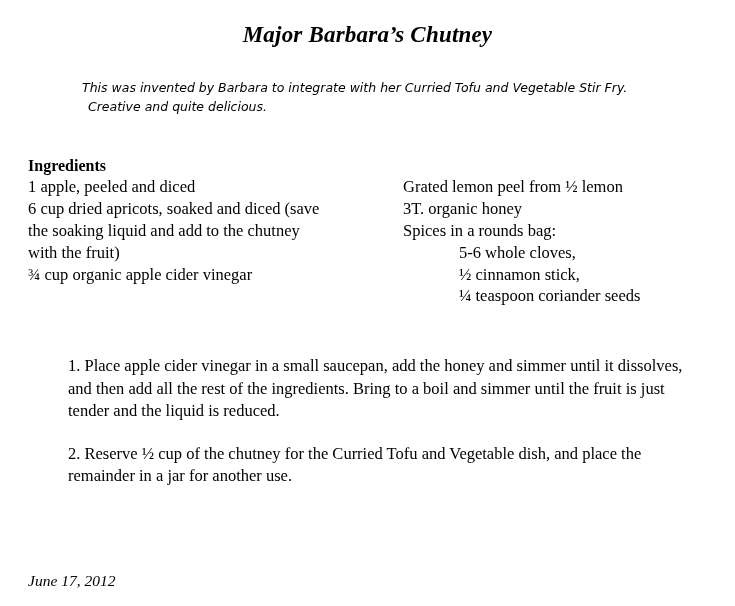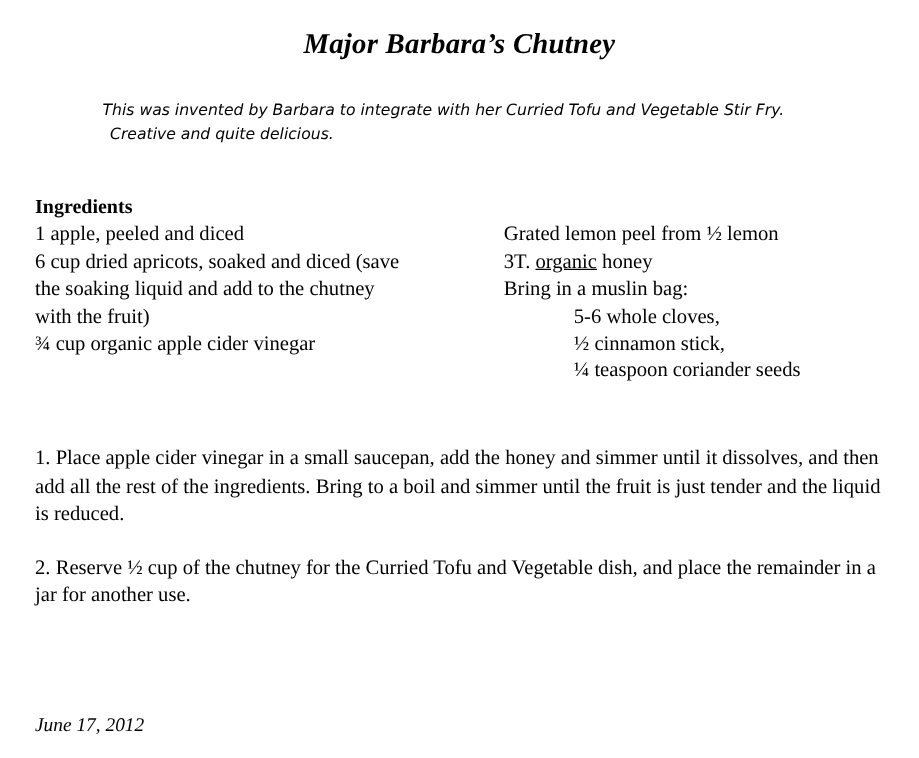--- a/index.html
+++ b/index.html
@@ -65,31 +65,31 @@
   }
   .ing-line {
     font-size: 16.5px;
     line-height: 1.33;
     white-space: pre-wrap;
   }
   .indent-1 {
     padding-left: 56px;
   }
   .underline {
-    text-decoration: underline;
   }
   .steps {
     padding-left: 28px;
     padding-right: 28px;
     margin-top: 48px;
   }
   .step {
     font-size: 16.5px;
     line-height: 1.35;
     margin-bottom: 21px;
+    margin-left: 40px;
   }
   .date {
     position: absolute;
     left: 28px;
     bottom: 38px;
     font-family: "Liberation Serif", serif;
     font-style: italic;
     font-size: 15.5px;
     text-align: right;
   }
@@ -113,21 +113,21 @@
       <div class="col-left">
         <div class="ing-line">1 apple, peeled and diced</div>
         <div class="ing-line">6 cup dried apricots, soaked and diced (save</div>
         <div class="ing-line">the soaking liquid and add to the chutney</div>
         <div class="ing-line">with the fruit)</div>
         <div class="ing-line">¾ cup organic apple cider vinegar</div>
       </div>
       <div class="col-right">
         <div class="ing-line">Grated lemon peel from ½ lemon</div>
         <div class="ing-line"><span>3T. </span><span class="underline">organic</span><span> honey</span></div>
-        <div class="ing-line">Bring in a muslin bag:</div>
+        <div class="ing-line">Spices in a rounds bag:</div>
         <div class="ing-line indent-1">5-6 whole cloves,</div>
         <div class="ing-line indent-1">½ cinnamon stick,</div>
         <div class="ing-line indent-1">¼ teaspoon coriander seeds</div>
       </div>
     </div>
   </div>
 
   <div class="steps">
     <div class="step">1.  Place apple cider vinegar in a small saucepan, add the honey and simmer until it dissolves, and then add all the rest of the ingredients.  Bring to a boil and simmer until the fruit is just tender and the liquid is reduced.</div>
     <div class="step">2.  Reserve ½ cup of the chutney for the Curried Tofu and Vegetable dish, and place the remainder in a jar for another use.</div>

